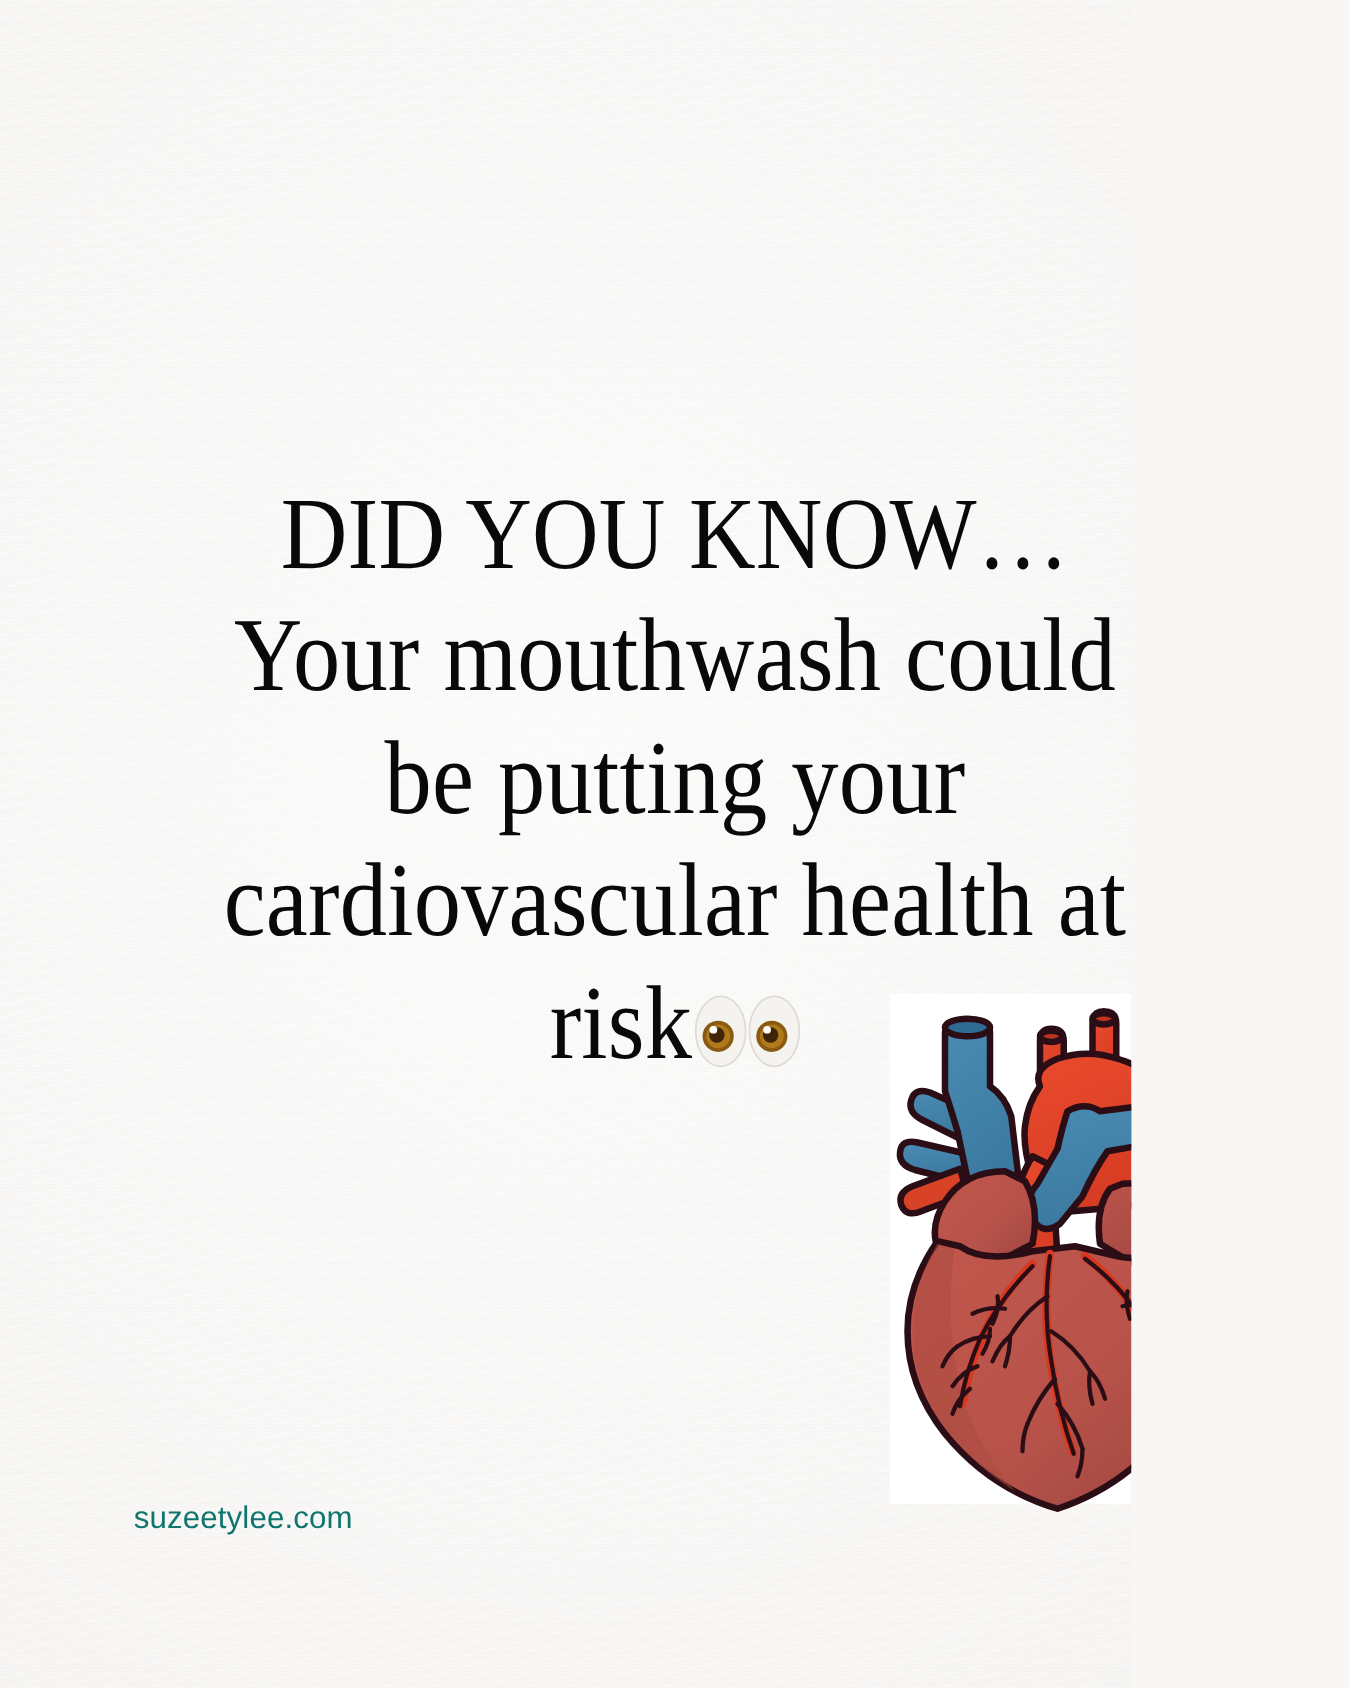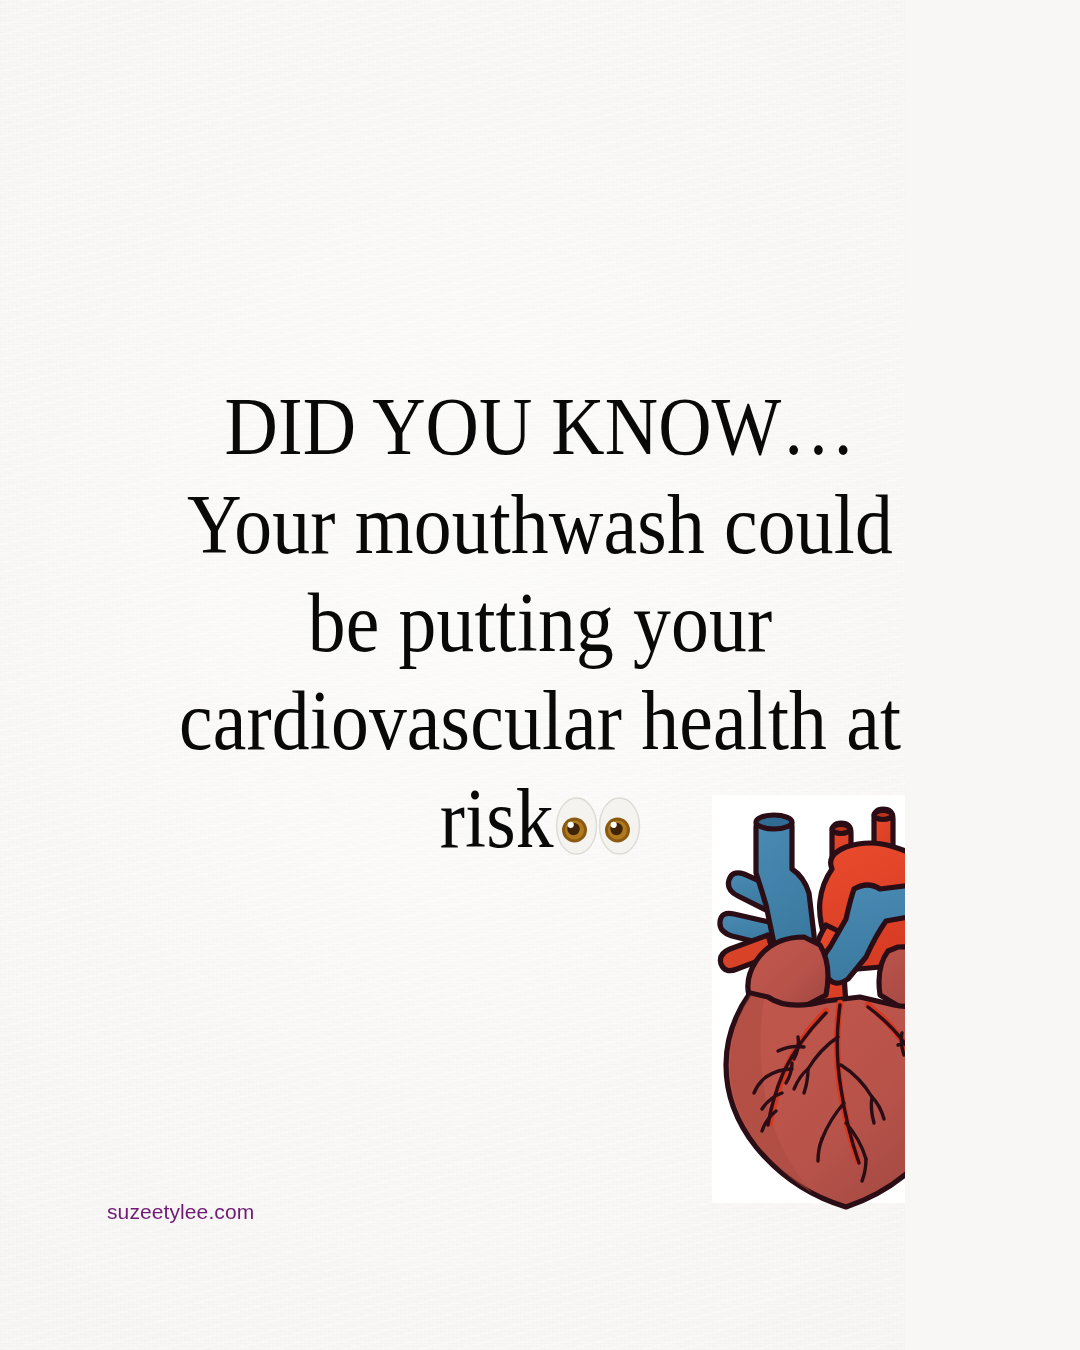--- a/index.html
+++ b/index.html
@@ -124,23 +124,23 @@
     height: 415px;
     display: block;
   }
 
   
   #site-handle {
     position: absolute;
     left: 107px;
     top: 1200px;
     font-family: "Liberation Sans", "DejaVu Sans", sans-serif;
-    font-size: 21px;
+    font-size: 25px;
     font-weight: 400;
-    color: #701a75;
+    color: #0f766e;
     letter-spacing: .1px;
     white-space: nowrap;
   }
 </style>
 </head>
 <body>
 
 <div id="slide">
 
   <div id="paper-texture"></div>

